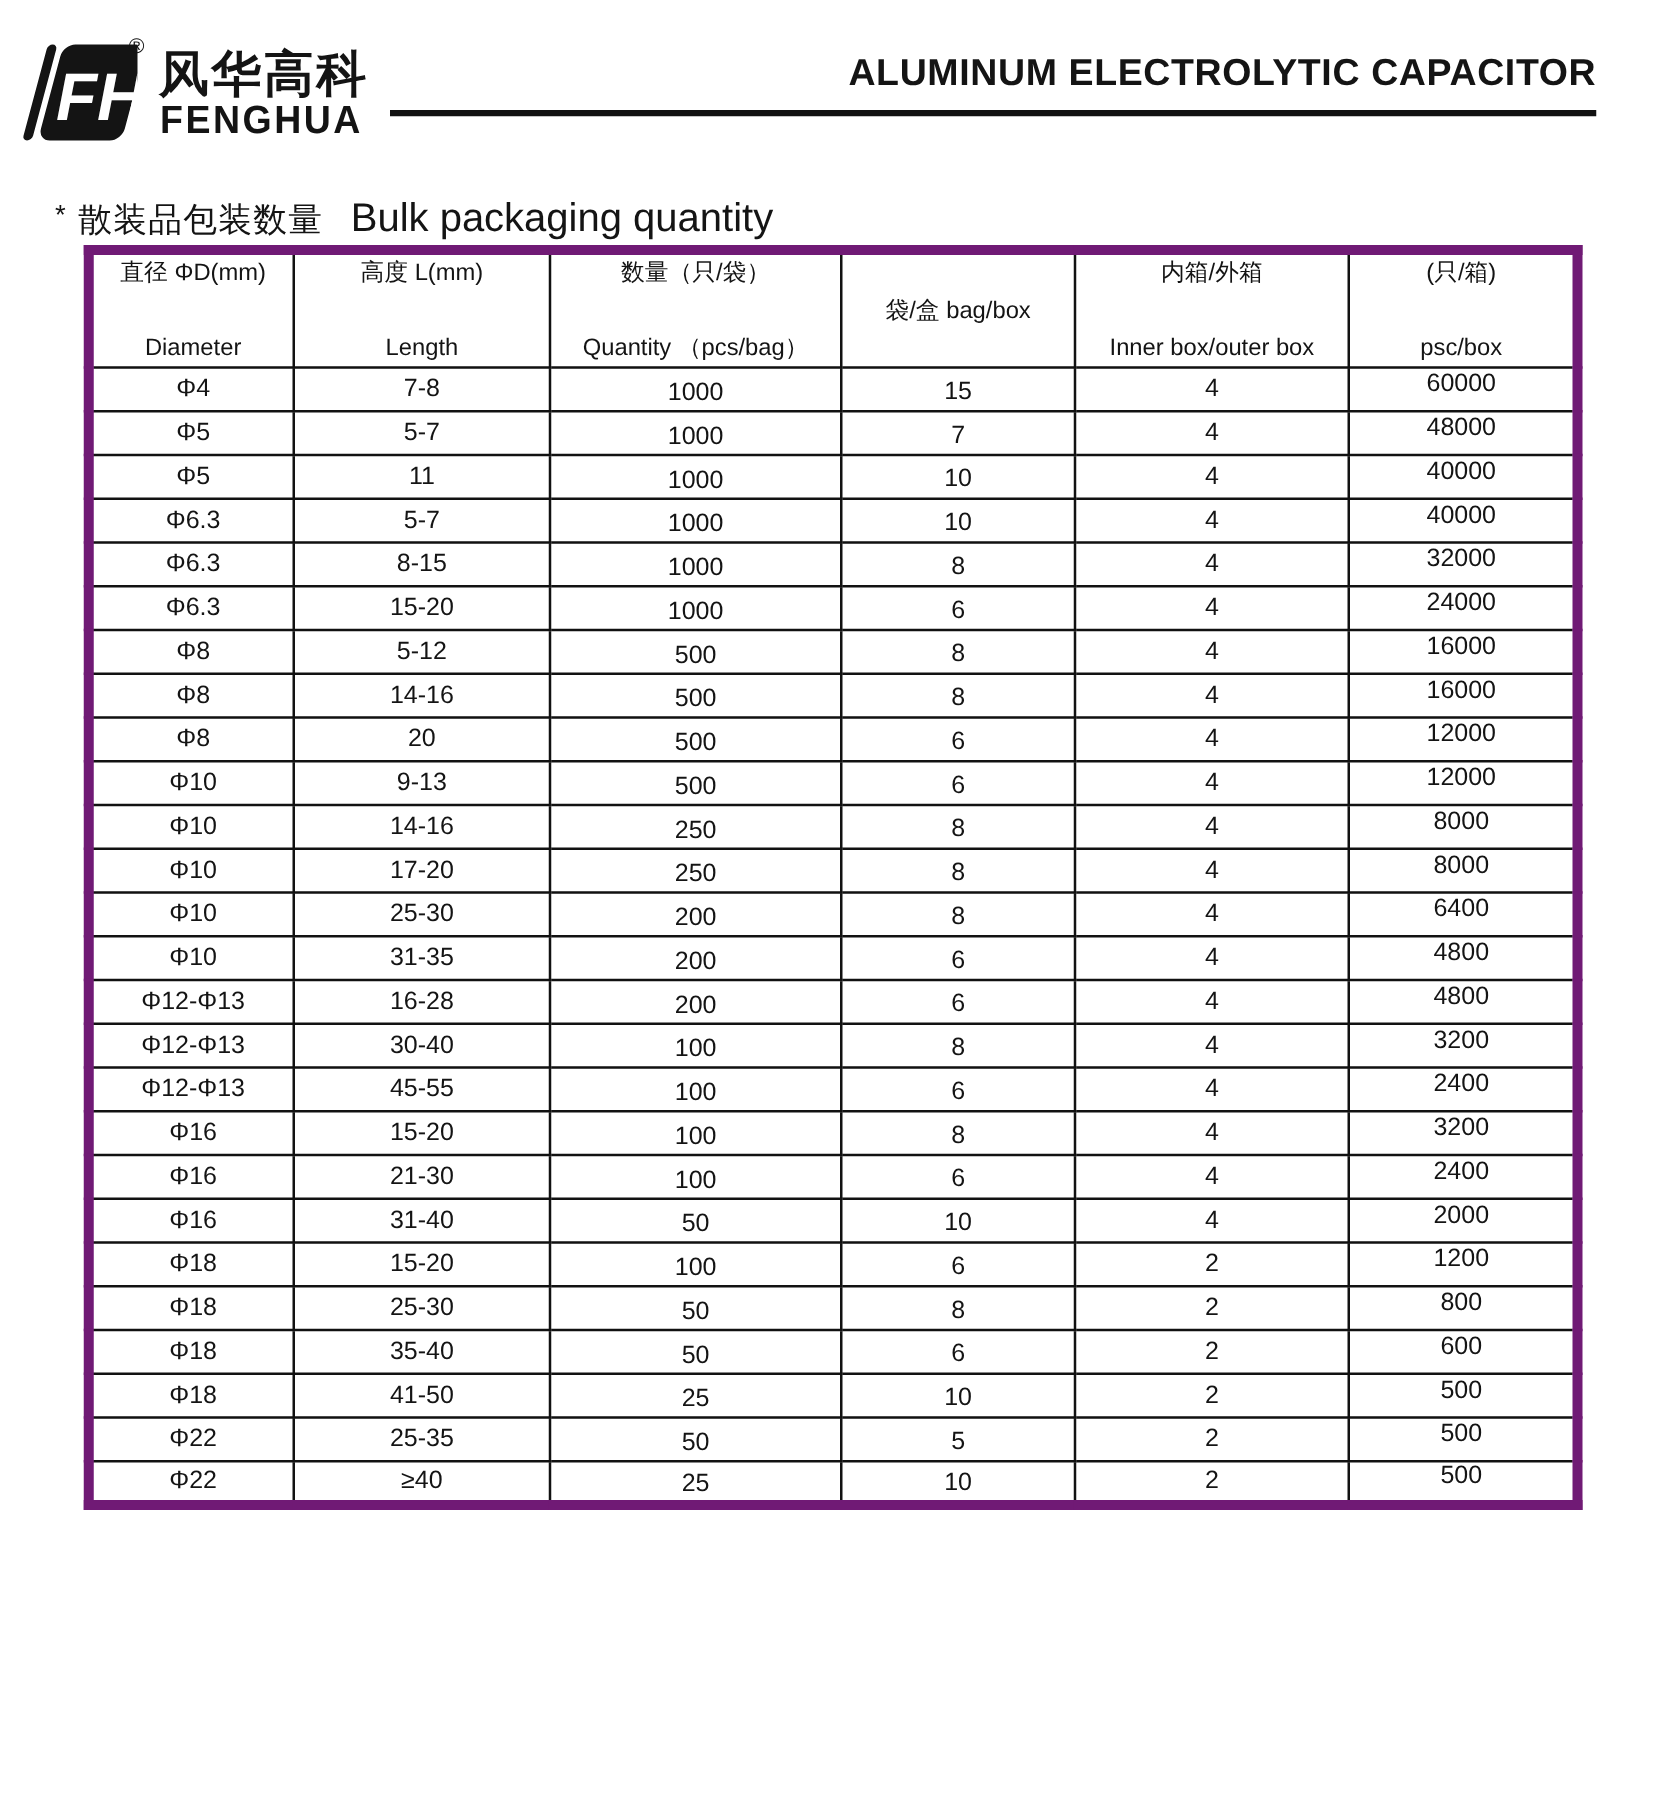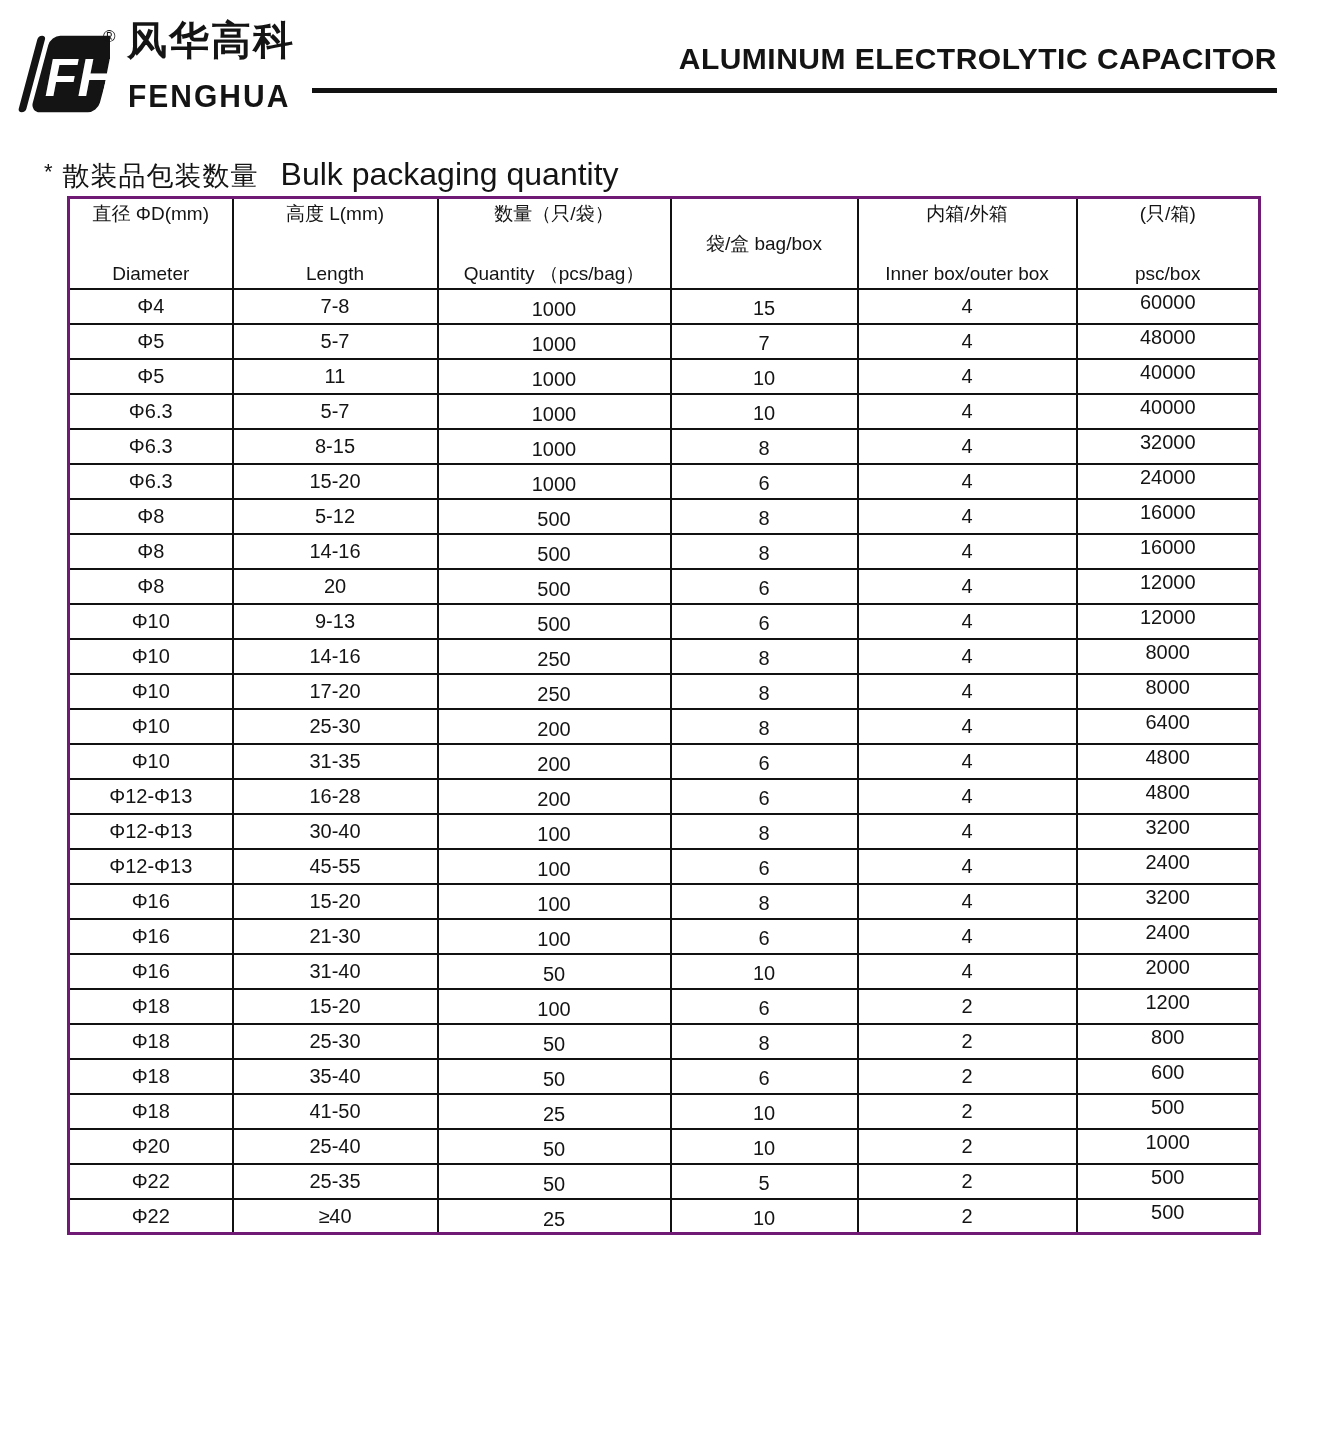--- a/index.html
+++ b/index.html
@@ -5,37 +5,37 @@
   * { margin:0; padding:0; box-sizing:border-box; }
   html,body { background:#fff; }
   body {
     width:1326px; height:1438px; position:relative;
     font-family:"Liberation Sans","DejaVu Sans",sans-serif;
     color:#141414; overflow:hidden;
   }
   
   .logo-mark { position:absolute; left:18px; top:32px; width:92px; height:84px; }
   .reg-mark  { position:absolute; left:103px; top:27px; font-size:17px; color:#141414; }
-  .brand-cn  { position:absolute; left:127px; top:20px; font-size:40px; font-weight:bold;
+  .brand-cn  { position:absolute; left:127px; top:40px; font-size:40px; font-weight:bold;
                letter-spacing:2px; line-height:1; }
   .brand-en  { position:absolute; left:128px; top:81px; font-size:30px; font-weight:600;
                letter-spacing:2px; line-height:1; transform:scaleY(1.05); transform-origin:top left; }
   .doc-title { position:absolute; right:49px; top:42px; font-size:30px; font-weight:bold;
                letter-spacing:.5px; white-space:nowrap; }
   .title-rule{ position:absolute; left:312px; right:49px; top:88px; height:5px; background:#111; }
   
   .section-title { position:absolute; left:44px; top:156px; white-space:nowrap; }
   .section-title .marker { font-size:22px; vertical-align:6px; margin-right:10px; }
   .section-title .cn { font-size:27px; letter-spacing:1px; }
   .section-title .en { font-size:32px; margin-left:22px; }
   
   table.pkg {
     position:absolute; left:67px; top:196px; width:1191px;
     border-collapse:collapse; table-layout:fixed;
-    border:3px solid #701a75;
+    border:8px solid #701a75;
   }
   table.pkg th, table.pkg td {
     border:2px solid #111; text-align:center; vertical-align:middle;
     font-weight:normal; overflow:hidden;
   }
   table.pkg thead tr { height:64px; }
   table.pkg tbody tr { height:35px; }
   .th-main { font-size:19px; line-height:1.55; }
   .th-sub  { font-size:19px; line-height:1.45;margin-top:32px; }
   .th-sub:empty { display:none; }
@@ -291,28 +291,20 @@
       </tr>
       <tr>
         <td class="c1"><span>Φ18</span></td>
         <td class="c2"><span>41-50</span></td>
         <td class="c3"><span>25</span></td>
         <td class="c4"><span>10</span></td>
         <td class="c5"><span>2</span></td>
         <td class="c6"><span>500</span></td>
       </tr>
       <tr>
-        <td class="c1"><span>Φ20</span></td>
-        <td class="c2"><span>25-40</span></td>
-        <td class="c3"><span>50</span></td>
-        <td class="c4"><span>10</span></td>
-        <td class="c5"><span>2</span></td>
-        <td class="c6"><span>1000</span></td>
-      </tr>
-      <tr>
         <td class="c1"><span>Φ22</span></td>
         <td class="c2"><span>25-35</span></td>
         <td class="c3"><span>50</span></td>
         <td class="c4"><span>5</span></td>
         <td class="c5"><span>2</span></td>
         <td class="c6"><span>500</span></td>
       </tr>
       <tr>
         <td class="c1"><span>Φ22</span></td>
         <td class="c2"><span>≥40</span></td>

